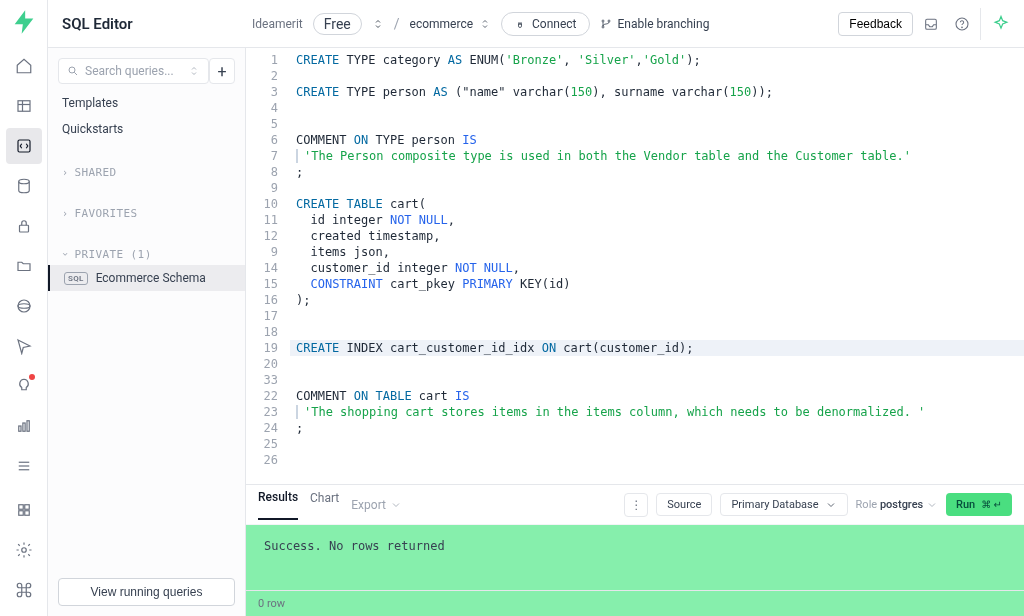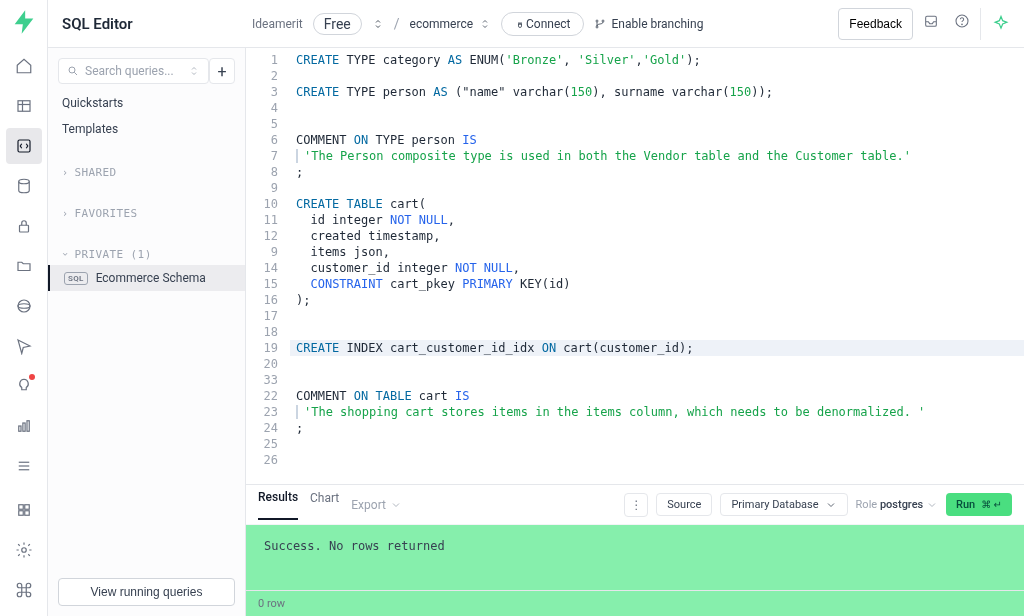--- a/index.html
+++ b/index.html
@@ -18,23 +18,23 @@
     
     .main-area { flex: 1; display: flex; flex-direction: column; min-width: 0; }
     
     
     .header { height: 48px; border-bottom: 1px solid #e5e7eb; display: flex; align-items: center; padding: 0 12px; gap: 10px; }
     .header-title { font-size: 15px; font-weight: 600; width: 182px; padding-left: 2px; }
     .crumb { font-size: 12px; color: #6b7280; }
     .pill { display: inline-flex; align-items: center; gap: 4px; padding: 2px 10px; border: 1px solid #d1d5db; border-radius: 999px; font-size: 14px; color: #374151; }
     .slash { color: #9ca3af; font-size: 14px; }
     .crumb-proj { font-size: 12px; color: #374151; display: inline-flex; align-items: center; gap: 6px; }
-    .btn-outline { display: inline-flex; align-items: center; gap: 0; padding: 4px 12px; border: 1px solid #d1d5db; border-radius: 999px; font-size: 12px; color: #374151; background: #fff; cursor: pointer; }
+    .btn-outline { display: inline-flex; align-items: center; gap: 6px; padding: 4px 12px; border: 1px solid #d1d5db; border-radius: 999px; font-size: 12px; color: #374151; background: #fff; cursor: pointer; }
     .btn-ghost { display: inline-flex; align-items: center; gap: 6px; font-size: 12px; color: #374151; cursor: pointer; }
-    .header-right { margin-left: auto; display: flex; gap: 5px; }
+    .header-right { margin-left: auto; display: flex; align-items: center; gap: 5px; }
     .btn-feedback { padding: 4px 10px; border: 1px solid #d1d5db; border-radius: 4px; font-size: 12px; background: #fff; cursor: pointer; }
     .icon-btn { width: 26px; height: 26px; display: flex; align-items: center; justify-content: center; color: #6b7280; cursor: pointer; border-radius: 4px; }
     .icon-btn svg { width: 16px; height: 16px; stroke: currentColor; fill: none; stroke-width: 1.6; }
     .ai-btn { width: 32px; height: 32px; border-left: 1px solid #e5e7eb; display: flex; align-items: center; justify-content: center; color: #4ade80; cursor: pointer; padding-left: 8px; }
     .ai-btn svg { width: 20px; height: 20px; }
     
     
     .body { flex: 1; display: flex; min-height: 0; }
     
     
@@ -251,22 +251,22 @@
                 <circle cx="10" cy="10" r="6"></circle>
                 <line x1="20" y1="20" x2="14.5" y2="14.5"></line>
               </svg>
             <span>Search queries...</span>
             <svg class="mini updown-btn" viewBox="0 0 24 24">
                 <path d="M8 9l4-4 4 4M8 15l4 4 4-4"></path>
               </svg>
           </div>
           <div class="plus-btn">+</div>
         </div>
+        <div class="sidebar-link">Templates</div>
         <div class="sidebar-link">Quickstarts</div>
-        <div class="sidebar-link">Templates</div>
 
         <div class="sidebar-section margin-top">
             <span class="chev">›</span>
             <span>SHARED</span>
           </div>
         <div class="sidebar-section margin-top">
             <span class="chev">›</span>
             <span>FAVORITES</span>
           </div>
         <div class="sidebar-section margin-top">

